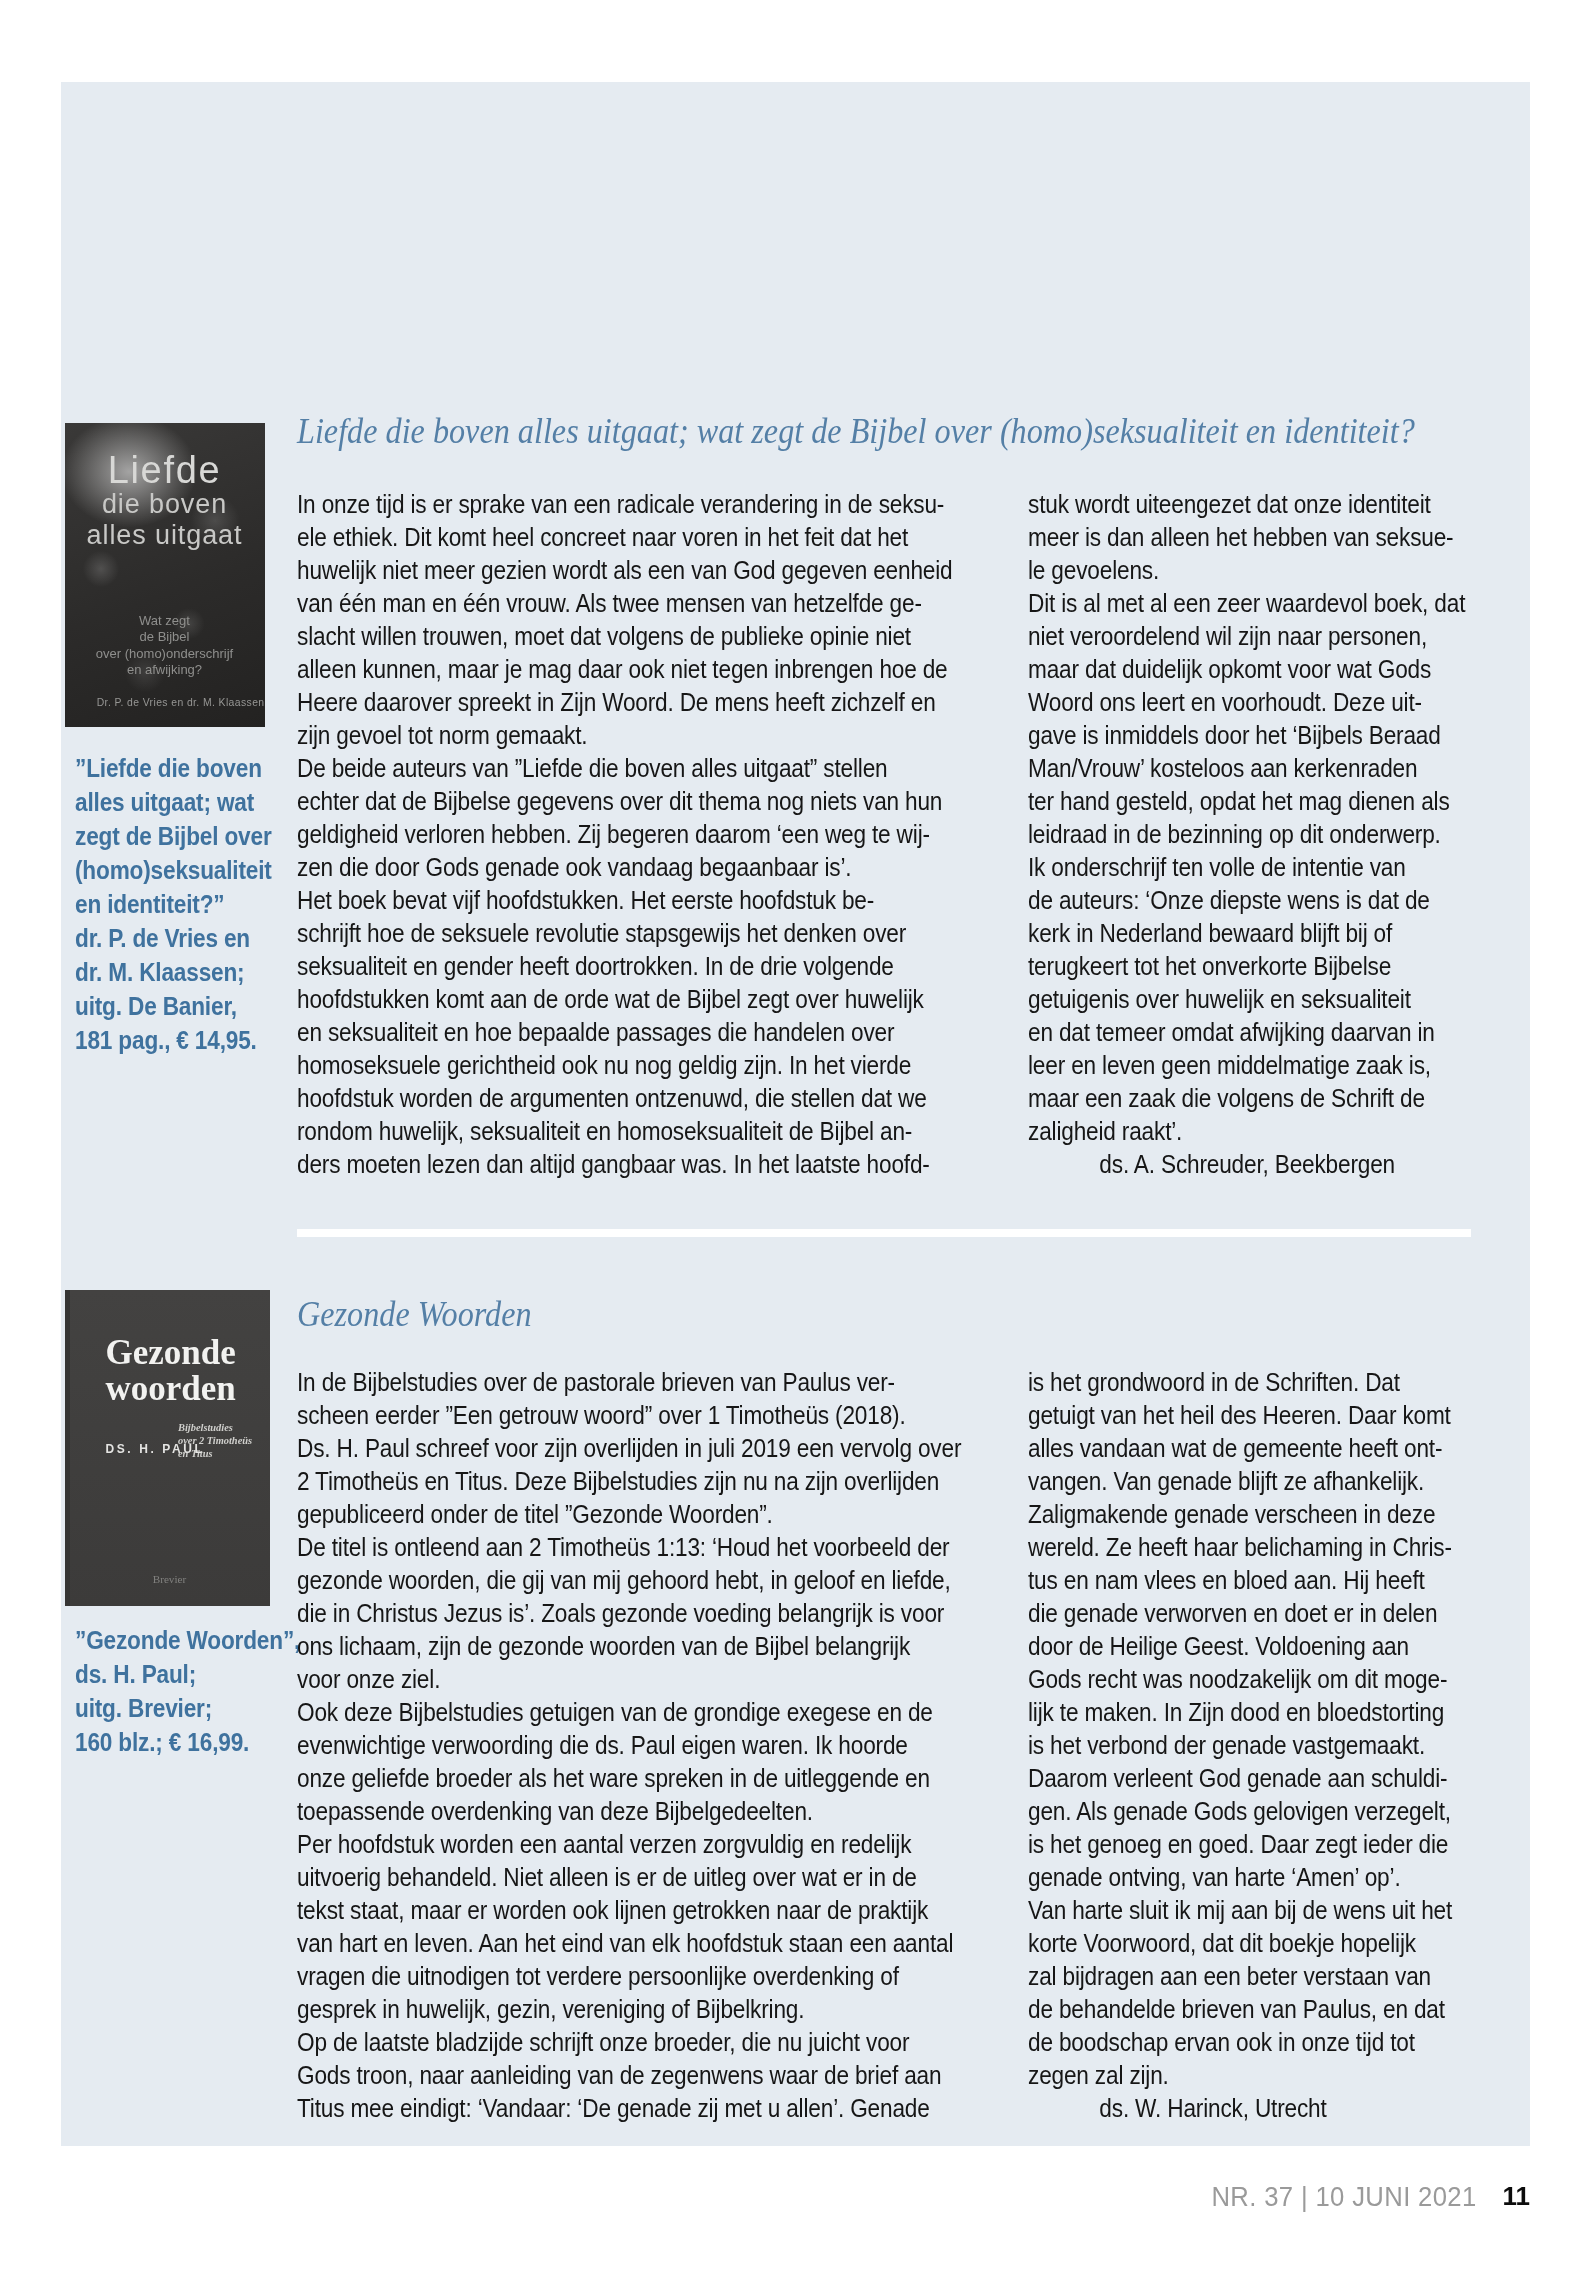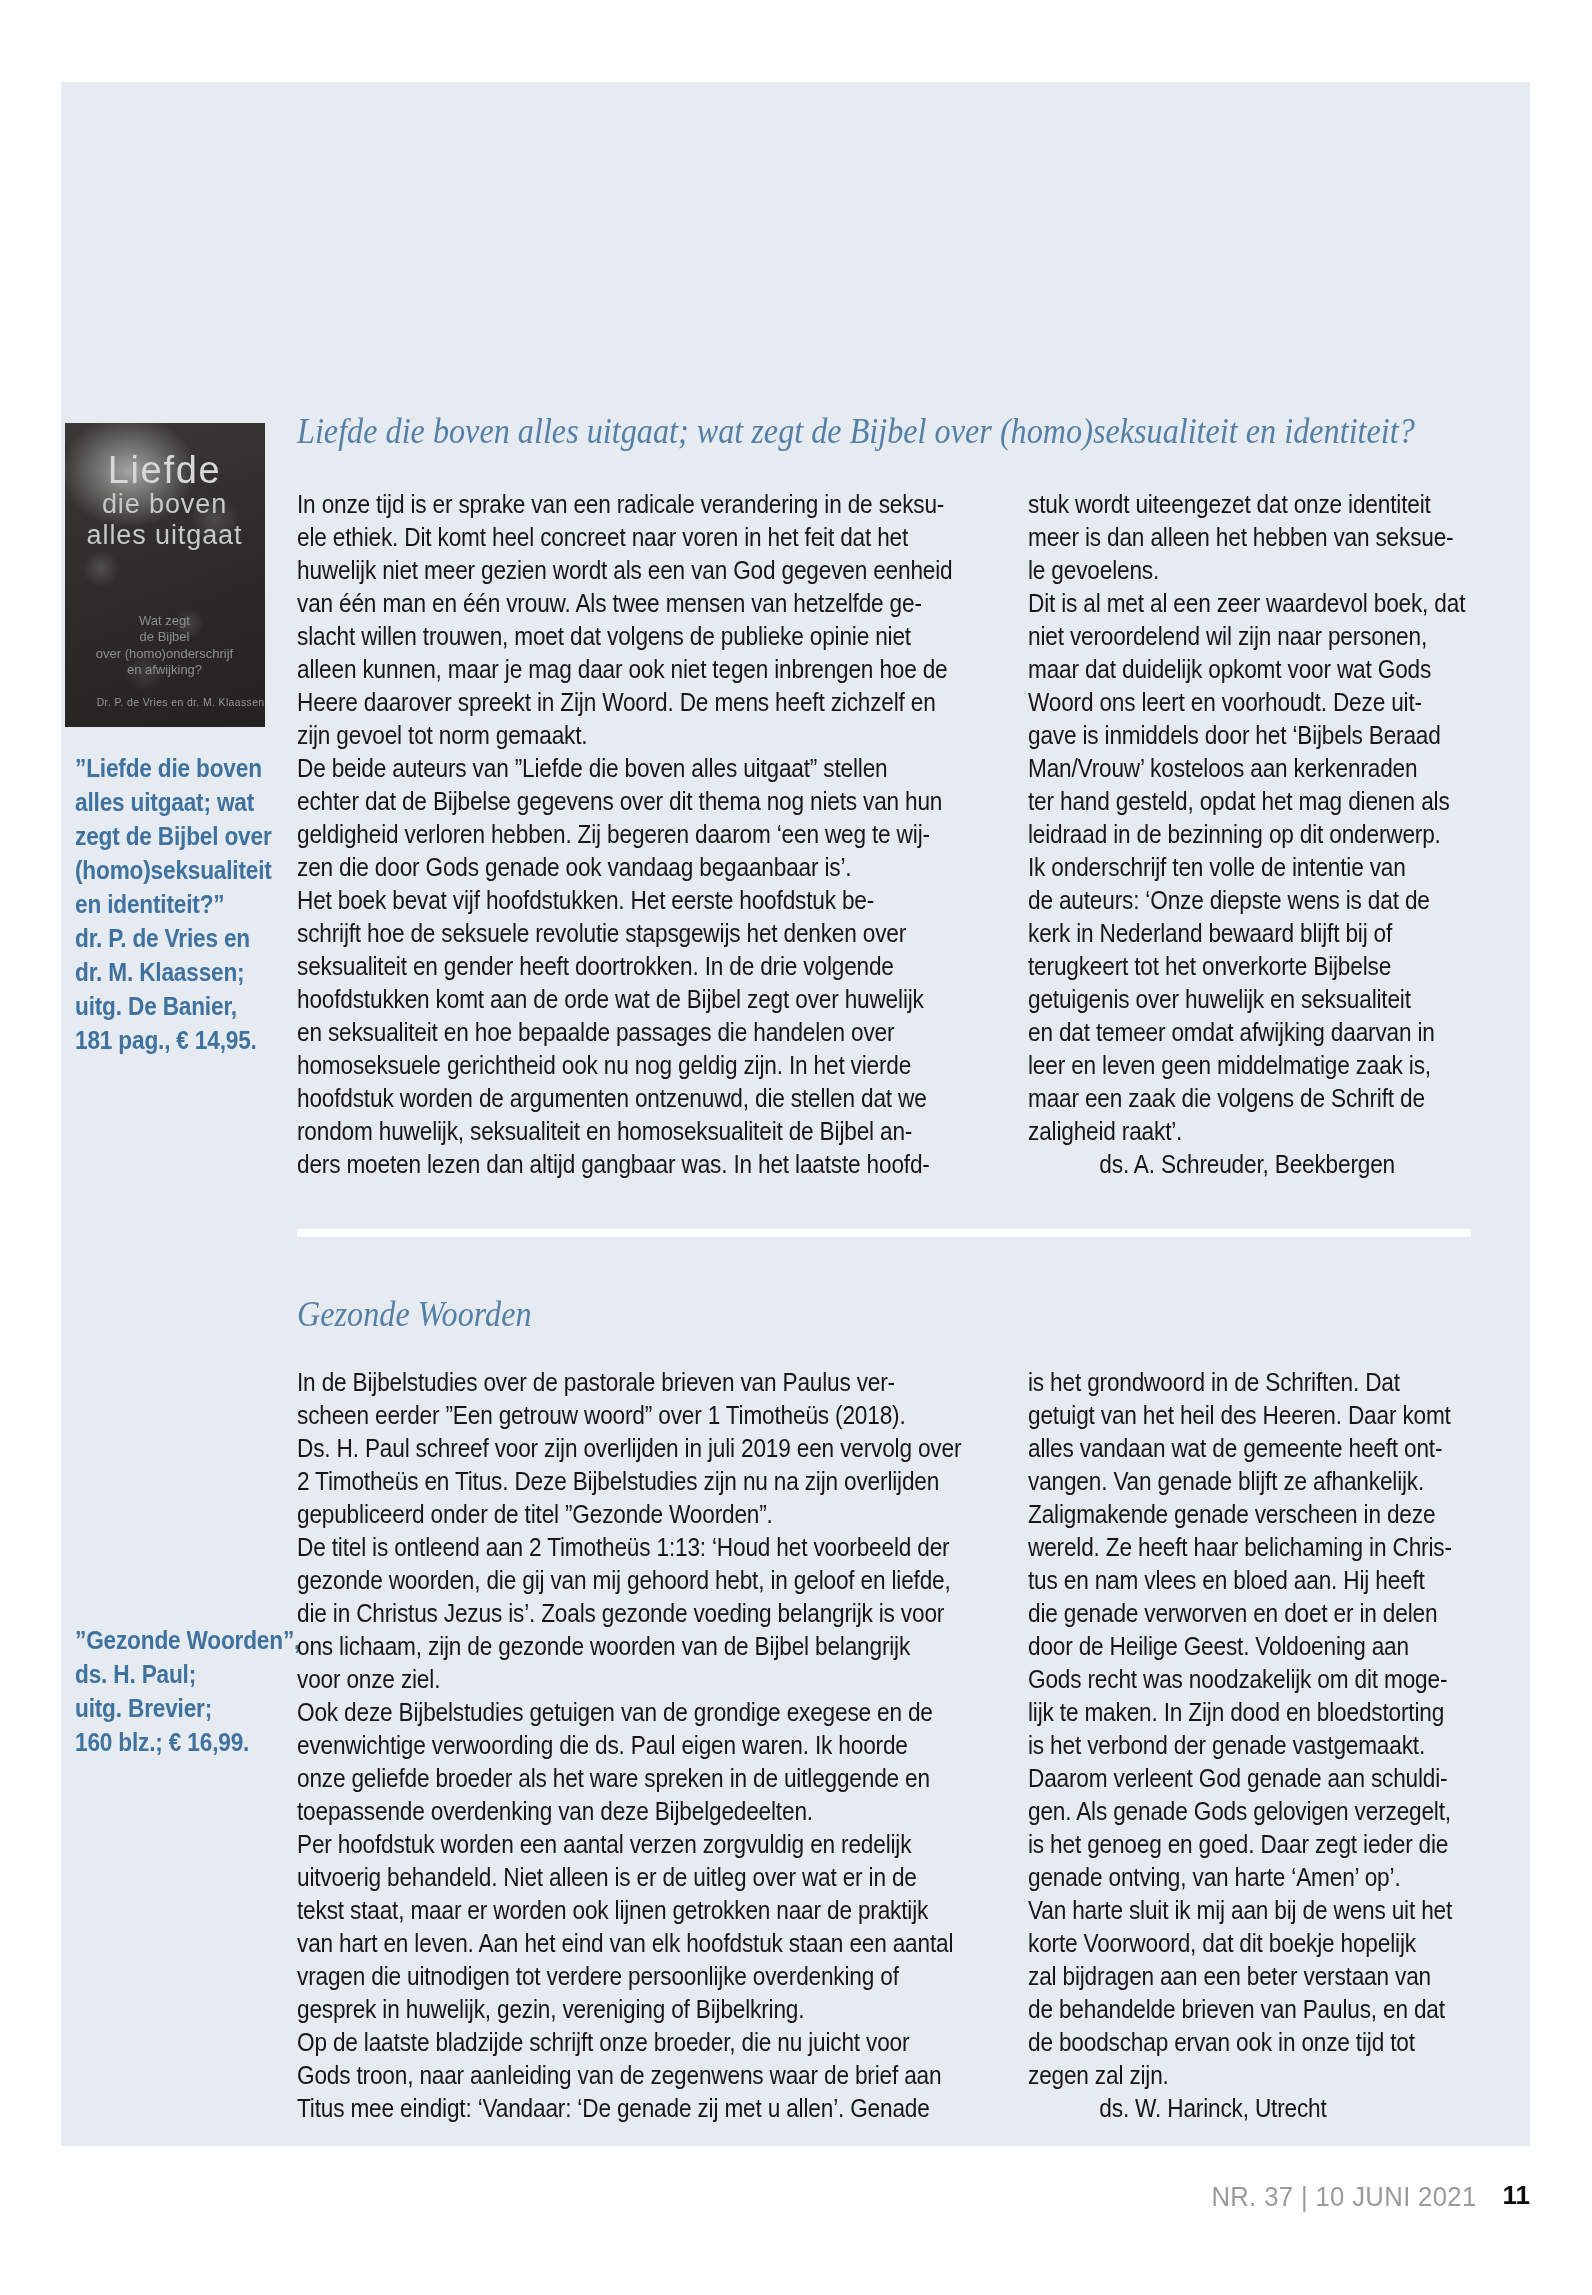--- a/index.html
+++ b/index.html
@@ -74,21 +74,21 @@
       font-family:"Liberation Serif",serif;font-size:11.2px;color:#81817f;}
 
   
   .caption{position:absolute;left:14px;width:259px;font-size:26px;line-height:34px;
       font-weight:bold;letter-spacing:-0.2px;color:#3f729e;
       transform:scaleX(.87);transform-origin:left top;}
   .cap1{top:669px;}
   .cap2{top:1541px;}
 
   
-  .footer{position:absolute;right:62px;top:2180px;display:flex;align-items:flex-start;gap:26px;}
+  .footer{position:absolute;right:62px;top:2180px;display:flex;align-items:center;gap:26px;}
   .issue{font-size:28.5px;color:#9a9a9a;letter-spacing:0.4px;transform:scaleX(.9);
       transform-origin:right bottom;white-space:nowrap;}
   .pagenum{font-size:26px;font-weight:bold;color:#0c0c0c;}
 </style>
 </head>
 <body>
 
 <div class="page">
   <div class="content">
 
@@ -170,20 +170,33 @@
           <div class="tline">maar een zaak die volgens de Schrift de</div>
           <div class="tline">zaligheid raakt’.</div>
         </div>
       <div class="signature">ds. A. Schreuder, Beekbergen</div>
     </div>
 
     <div class="divider"></div>
 
     <h2 class="art-title t2">Gezonde Woorden</h2>
 
+    <div class="cover cover2">
+      <h3 class="cov2-title">
+          <div class="tline">Gezonde</div>
+          <div class="tline">woorden</div>
+        </h3>
+      <div class="cov2-series">
+          <div class="tline">Bijbelstudies</div>
+          <div class="tline">over 2 Timotheüs</div>
+          <div class="tline">en Titus</div>
+        </div>
+      <div class="cov2-author">DS. H. PAUL</div>
+      <div class="cov2-pub">Brevier</div>
+    </div>
 
     <div class="caption cap2">
         <div class="tline">”Gezonde Woorden”,</div>
         <div class="tline">ds. H. Paul;</div>
         <div class="tline">uitg. Brevier;</div>
         <div class="tline">160 blz.; € 16,99.</div>
       </div>
 
     <div class="col c1b">
         <div class="tline">In de Bijbelstudies over de pastorale brieven van Paulus ver-</div>

